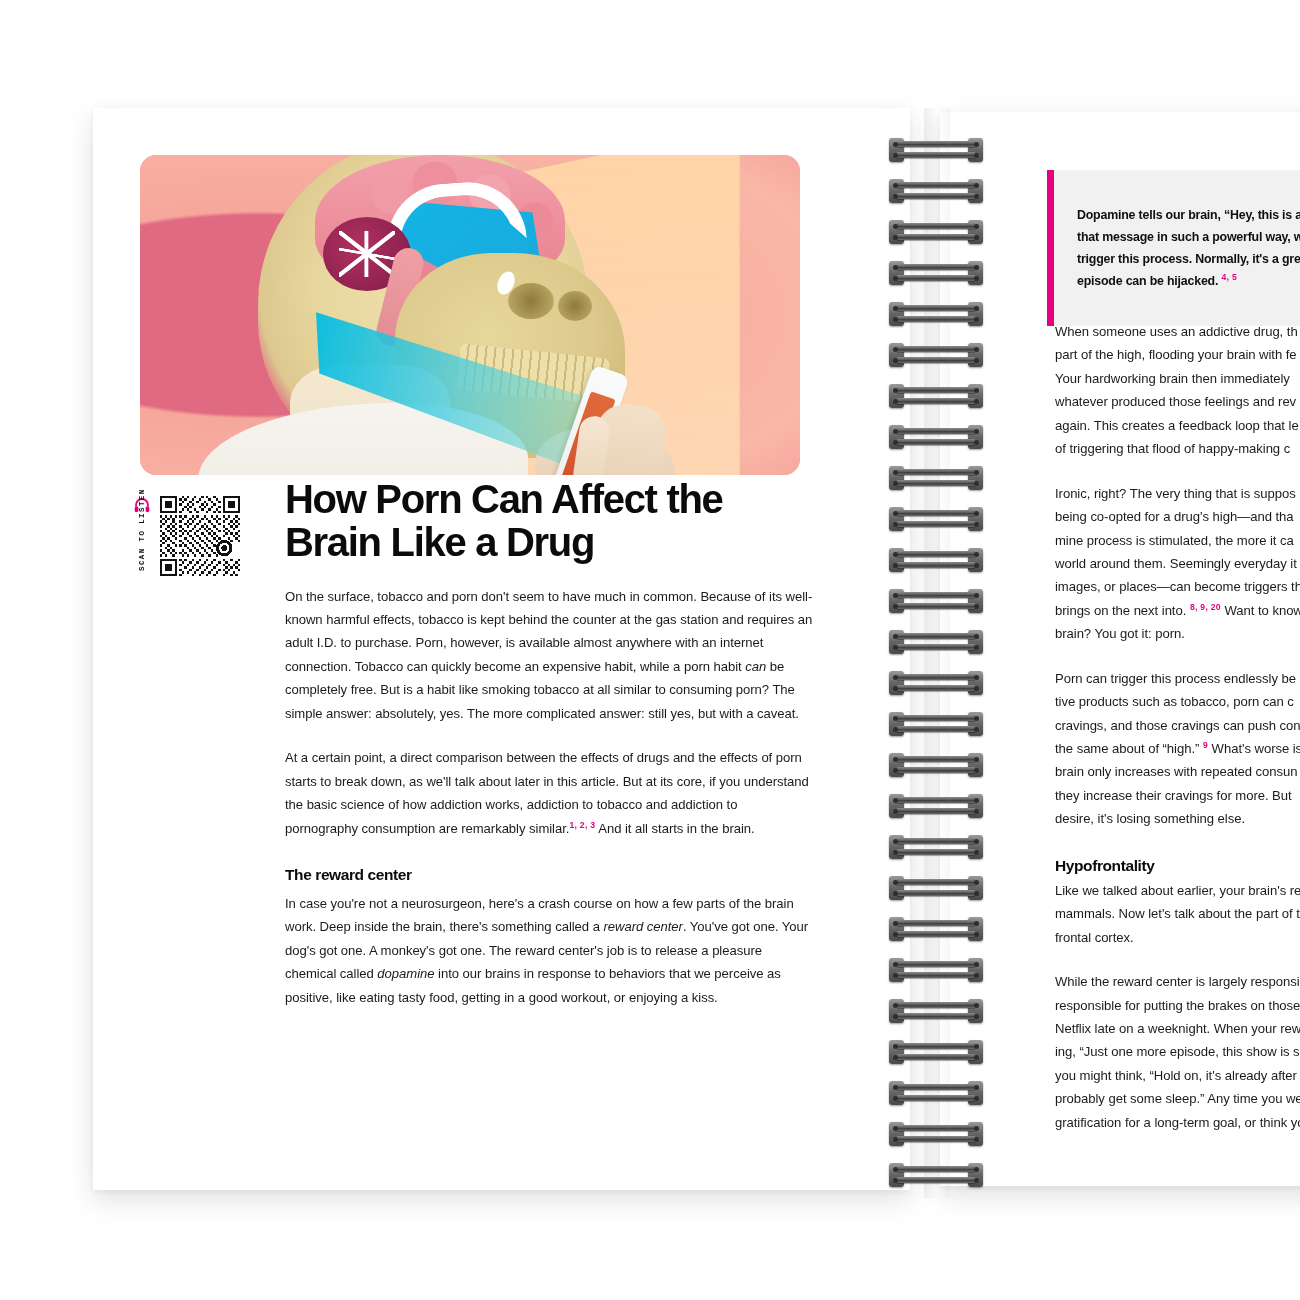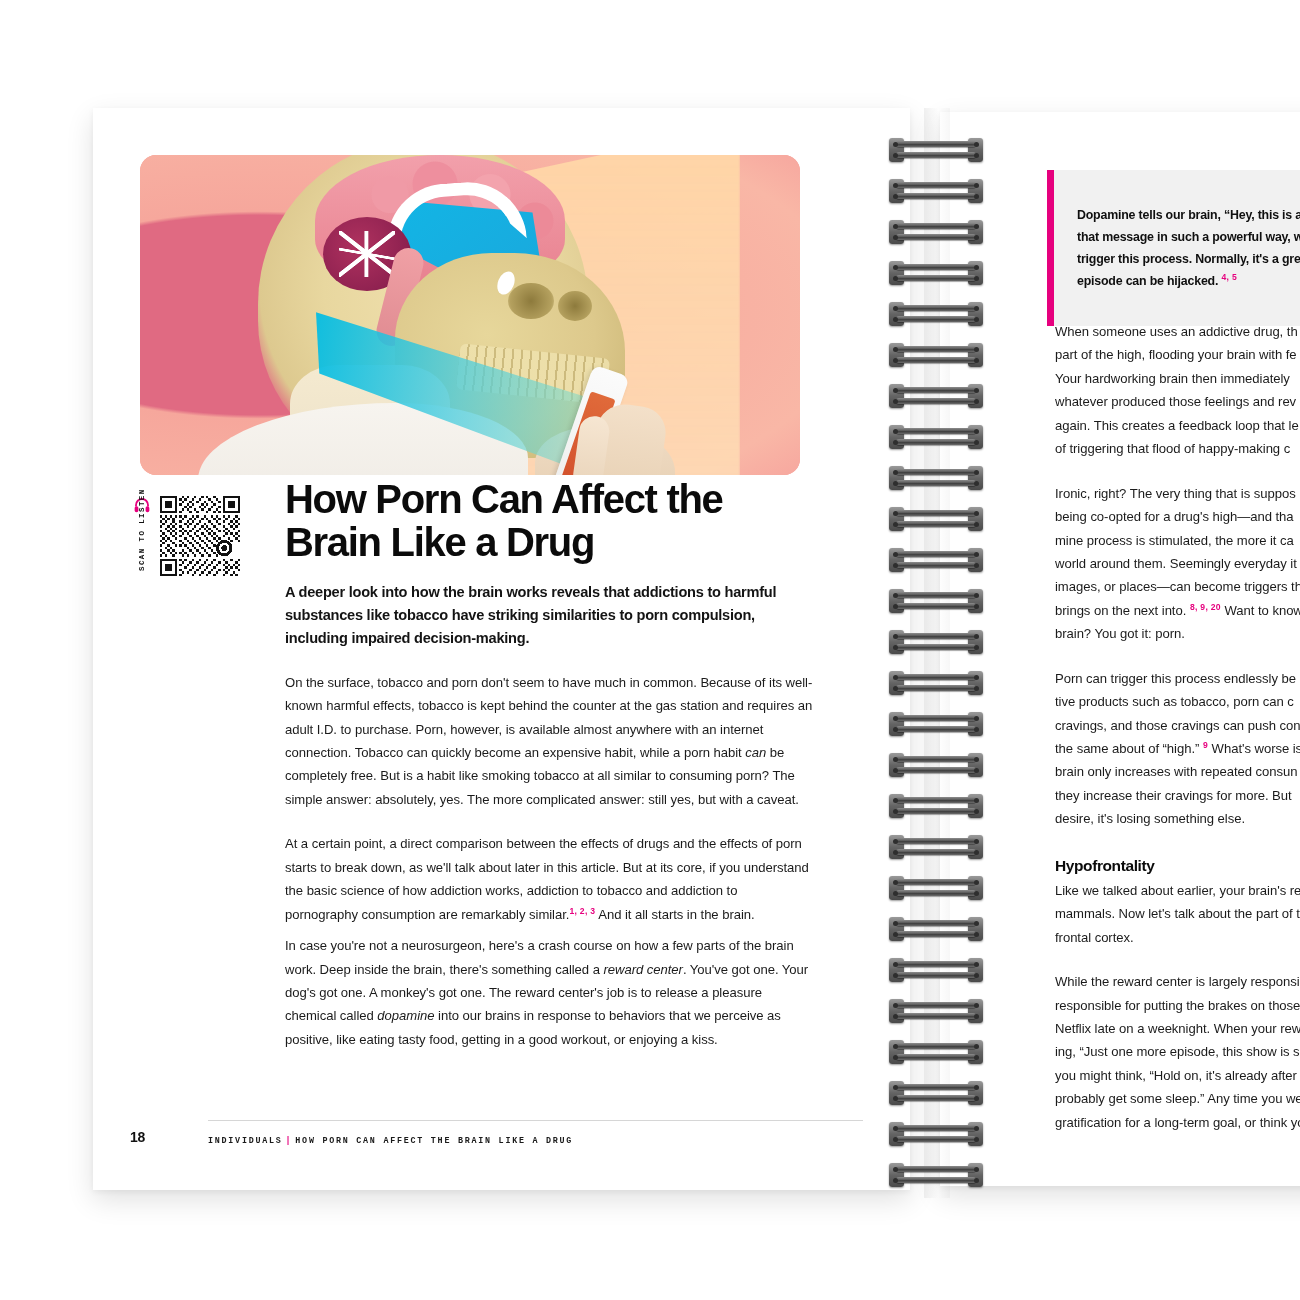--- a/index.html
+++ b/index.html
@@ -412,35 +412,30 @@
         <g>
           <circle cx="26.5" cy="21.5" r="3.4" fill="#111"></circle>
           <circle cx="26.5" cy="21.5" r="2.2" fill="#fff"></circle>
           <circle cx="26.5" cy="21.5" r="1.2" fill="#111"></circle>
         </g>
       </svg>
     </div>
 
     <div id="article">
       <h1 id="headline">How Porn Can Affect the Brain Like a Drug</h1>
-      <div id="deck">A deeper look into how the brain works reveals that addictions to harmful substances like tobacco have striking similarities to porn compulsion, including impaired decision-making.</div>
 
       <p class="body-p"><span>On the surface, tobacco and porn don't seem to have much in common. Because of its well-known harmful effects, tobacco is kept behind the counter at the gas station and requires an adult I.D. to purchase. Porn, however, is available almost anywhere with an internet connection. Tobacco can quickly become an expensive habit, while a porn habit </span><em>can</em><span> be completely free. But is a habit like smoking tobacco at all similar to consuming porn? The simple answer: absolutely, yes. The more complicated answer: still yes, but with a caveat.</span></p>
 
       <p class="body-p"><span>At a certain point, a direct comparison between the effects of drugs and the effects of porn starts to break down, as we'll talk about later in this article. But at its core, if you understand the basic science of how addiction works, addiction to tobacco and addiction to pornography consumption are remarkably similar.</span><sup class="cite">1, 2, 3</sup><span> And it all starts in the brain.</span></p>
 
+      <h2 class="sub">The reward center</h2>
 
       <p class="body-p tight"><span>In case you're not a neurosurgeon, here's a crash course on how a few parts of the brain work. Deep inside the brain, there's something called a </span><em>reward center</em><span>. You've got one. Your dog's got one. A monkey's got one. The reward center's job is to release a pleasure chemical called </span><em>dopamine</em><span> into our brains in response to behaviors that we perceive as positive, like eating tasty food, getting in a good workout, or enjoying a kiss.</span></p>
     </div>
 
-    <div id="footer">
-      <div class="rule"></div>
-      <div class="pgnum">18</div>
-      <div class="crumb"><span>INDIVIDUALS</span><span class="sep">|</span><span>HOW PORN CAN AFFECT THE BRAIN LIKE A DRUG</span></div>
-    </div>
   </div>
 
   <div class="page clip" id="right-page">
 
     <div id="pullquote">
       <div class="bar"></div>
       <div class="qtext">Dopamine tells our brain, “Hey, this is a go</div>
       <div class="qtext">that message in such a powerful way, we</div>
       <div class="qtext">trigger this process. Normally, it's a great</div>
       <div class="qtext"><span>episode can be hijacked.</span> <sup class="cite">4, 5</sup></div>

